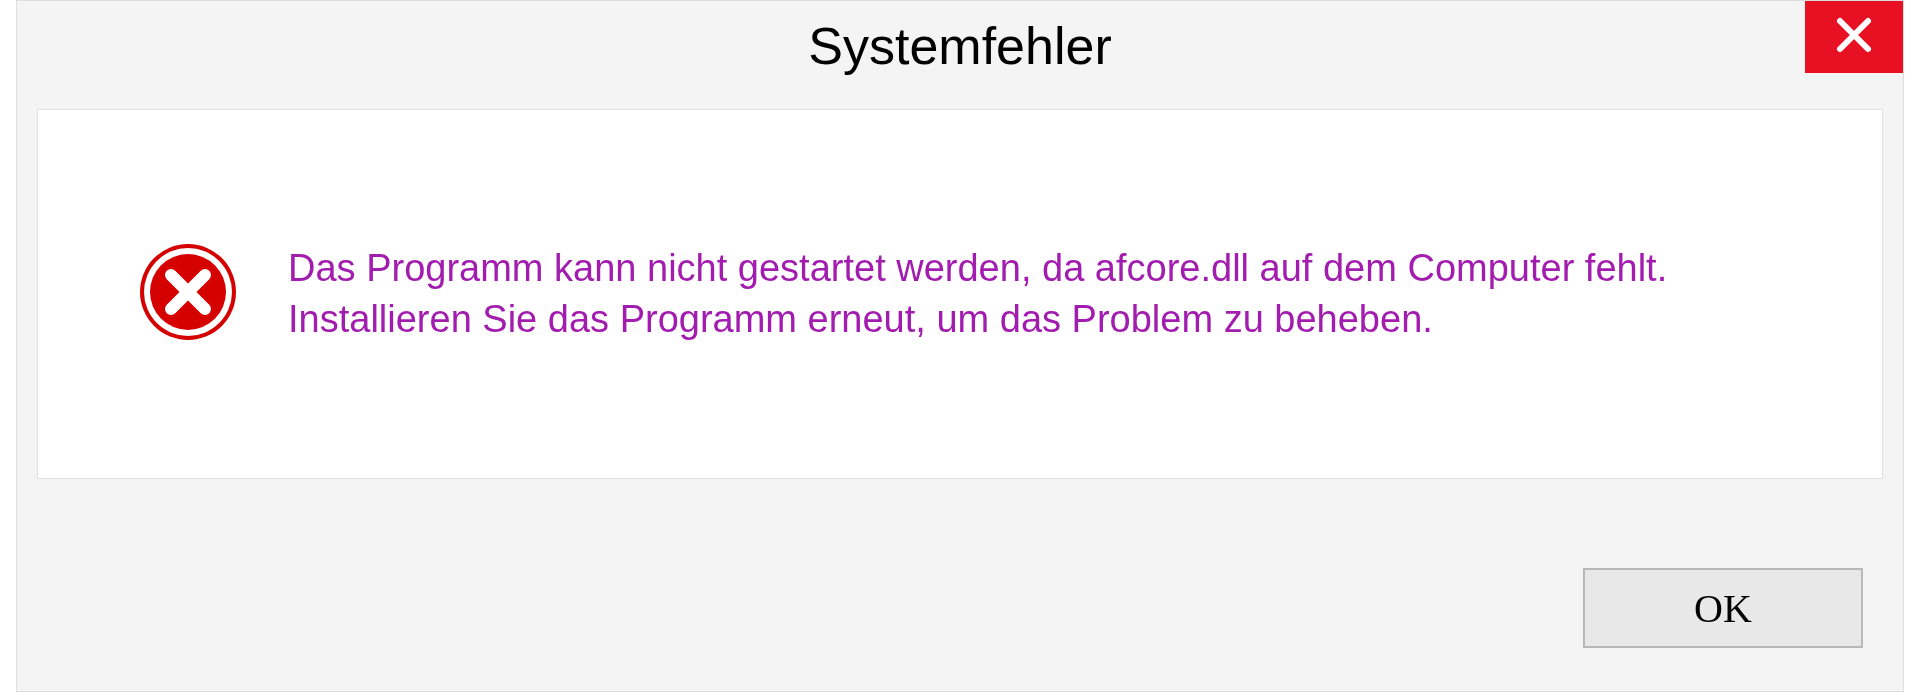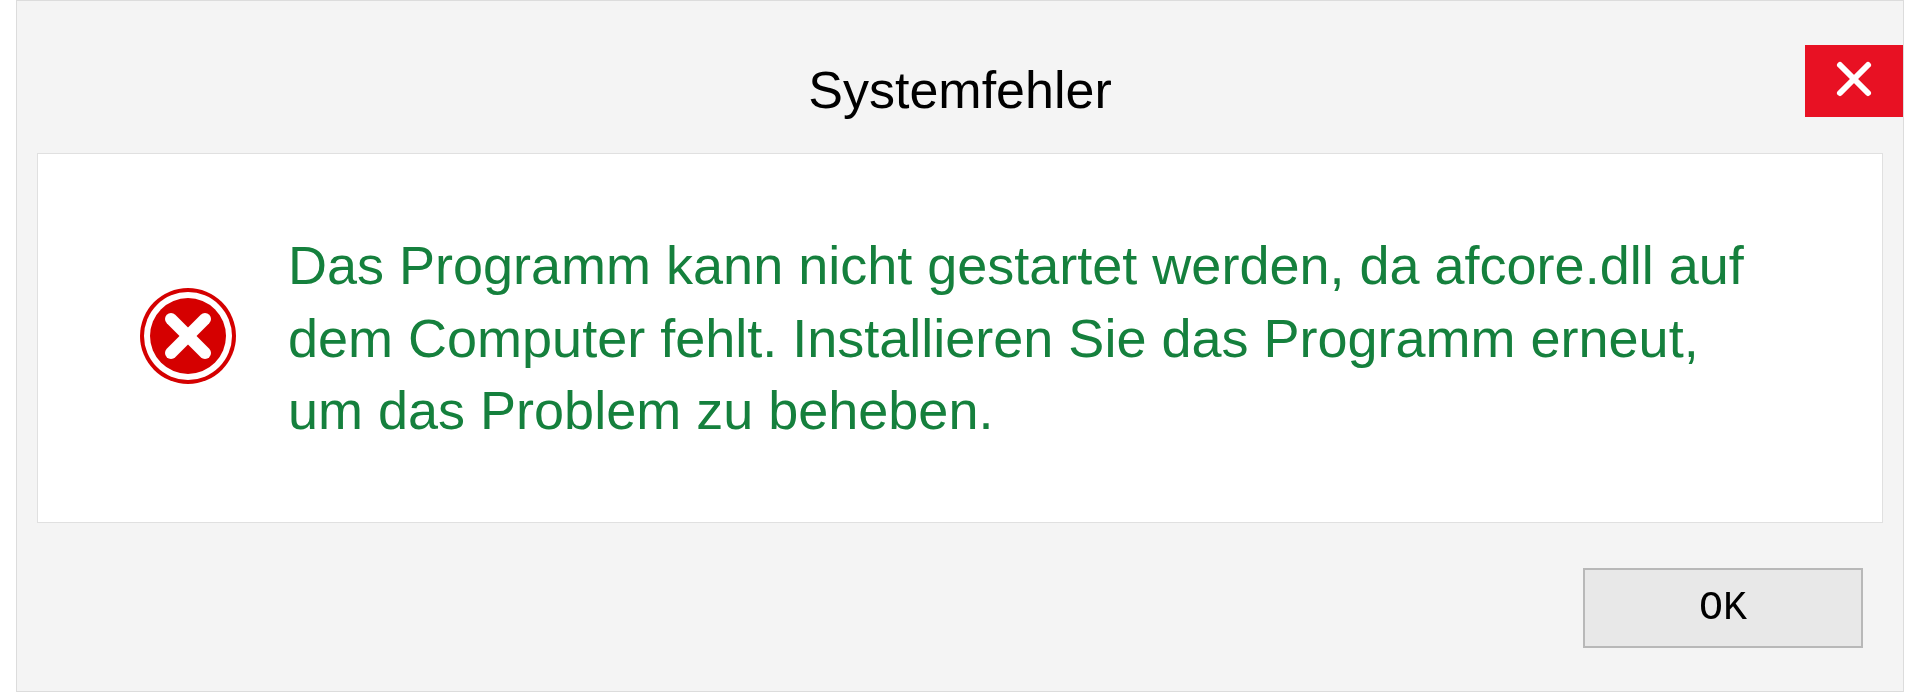--- a/index.html
+++ b/index.html
@@ -22,21 +22,20 @@
       height: 692px;
       background: #f4f4f4;
       border: 1px solid #dcdcdc;
     }
     .titlebar {
       height: 90px;
       display: flex;
       align-items: center;
       justify-content: center;
       position: relative;
-      margin-top: 44px;
     }
     .title-text {
       font-size: 52px;
       font-weight: 400;
       color: #000000;
       text-align: center;
     }
     .close-btn {
       position: absolute;
       right: 0;
@@ -64,23 +63,23 @@
     }
     .error-icon-wrap {
       flex-shrink: 0;
       margin-right: 50px;
     }
     .error-icon-wrap svg {
       width: 100px;
       height: 100px;
     }
     .message-text {
-      font-size: 54px;
+      font-size: 38px;
       line-height: 1.35;
-      color: #15803d;
+      color: #a21caf;
       font-weight: 400;
       max-width: 1460px;
     }
     .footer {
       position: absolute;
       bottom: 28px;
       left: 0;
       right: 0;
       height: 110px;
       display: flex;
@@ -102,21 +101,21 @@
       width: 280px;
       height: 80px;
       background: #e8e8e8;
       border: 2px solid #b8b8b8;
       font-size: 40px;
       color: #000000;
       display: flex;
       align-items: center;
       justify-content: center;
       cursor: pointer;
-      font-family: Liberation Mono, monospace;
+      font-family: Liberation Serif, serif;
     }
   </style>
 </head>
 <body>
 
 <div class="dialog">
 
   <div class="titlebar">
     <div class="title-text">Systemfehler</div>
     <div class="close-btn">

